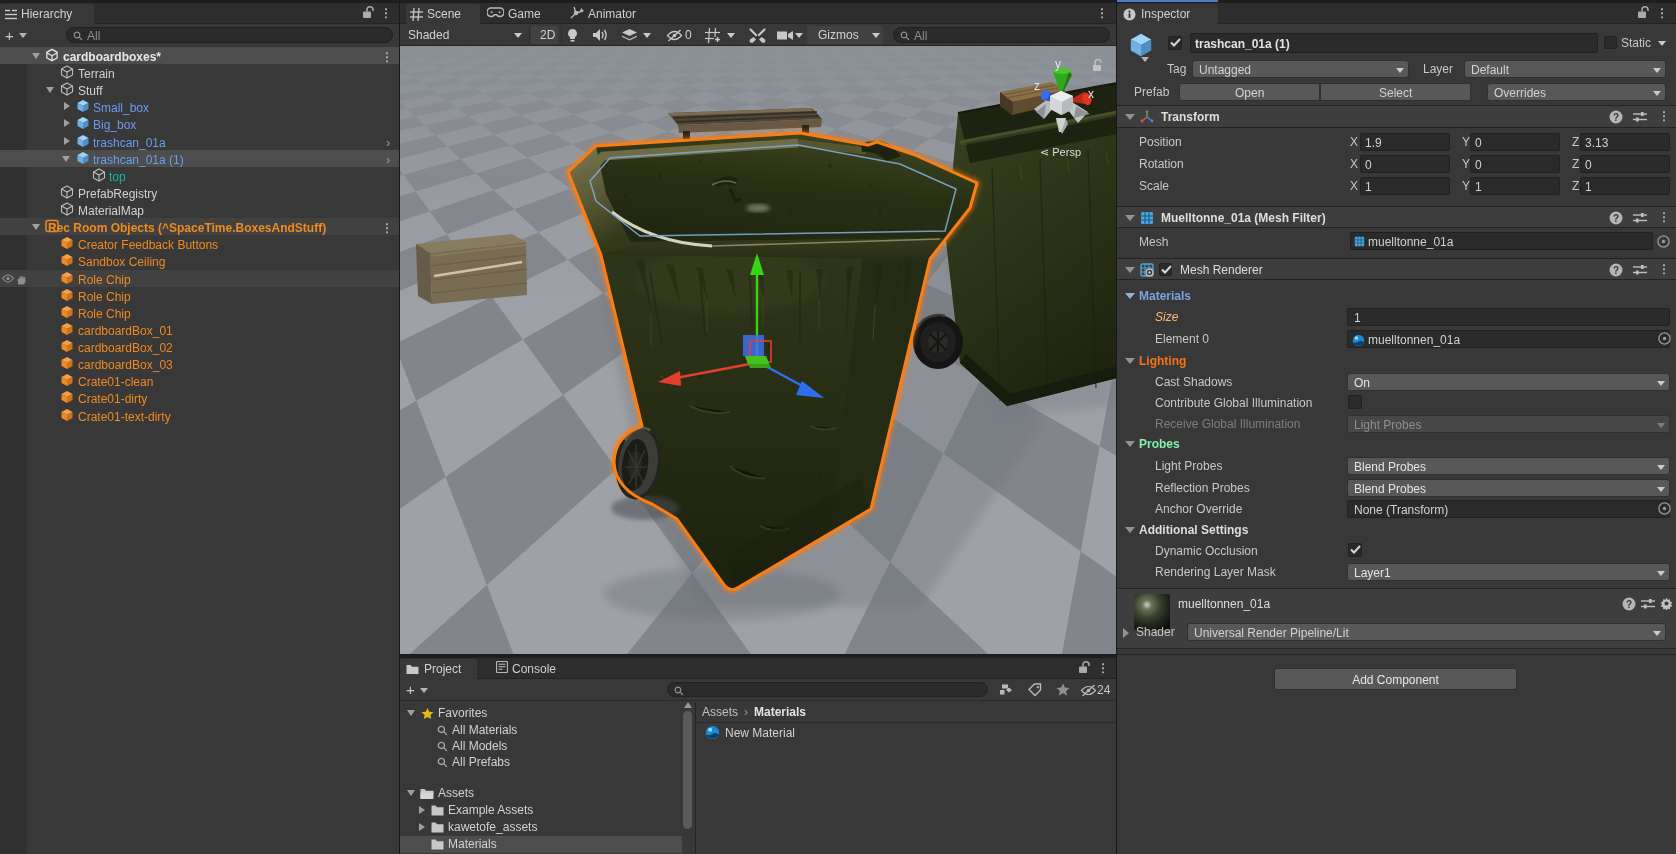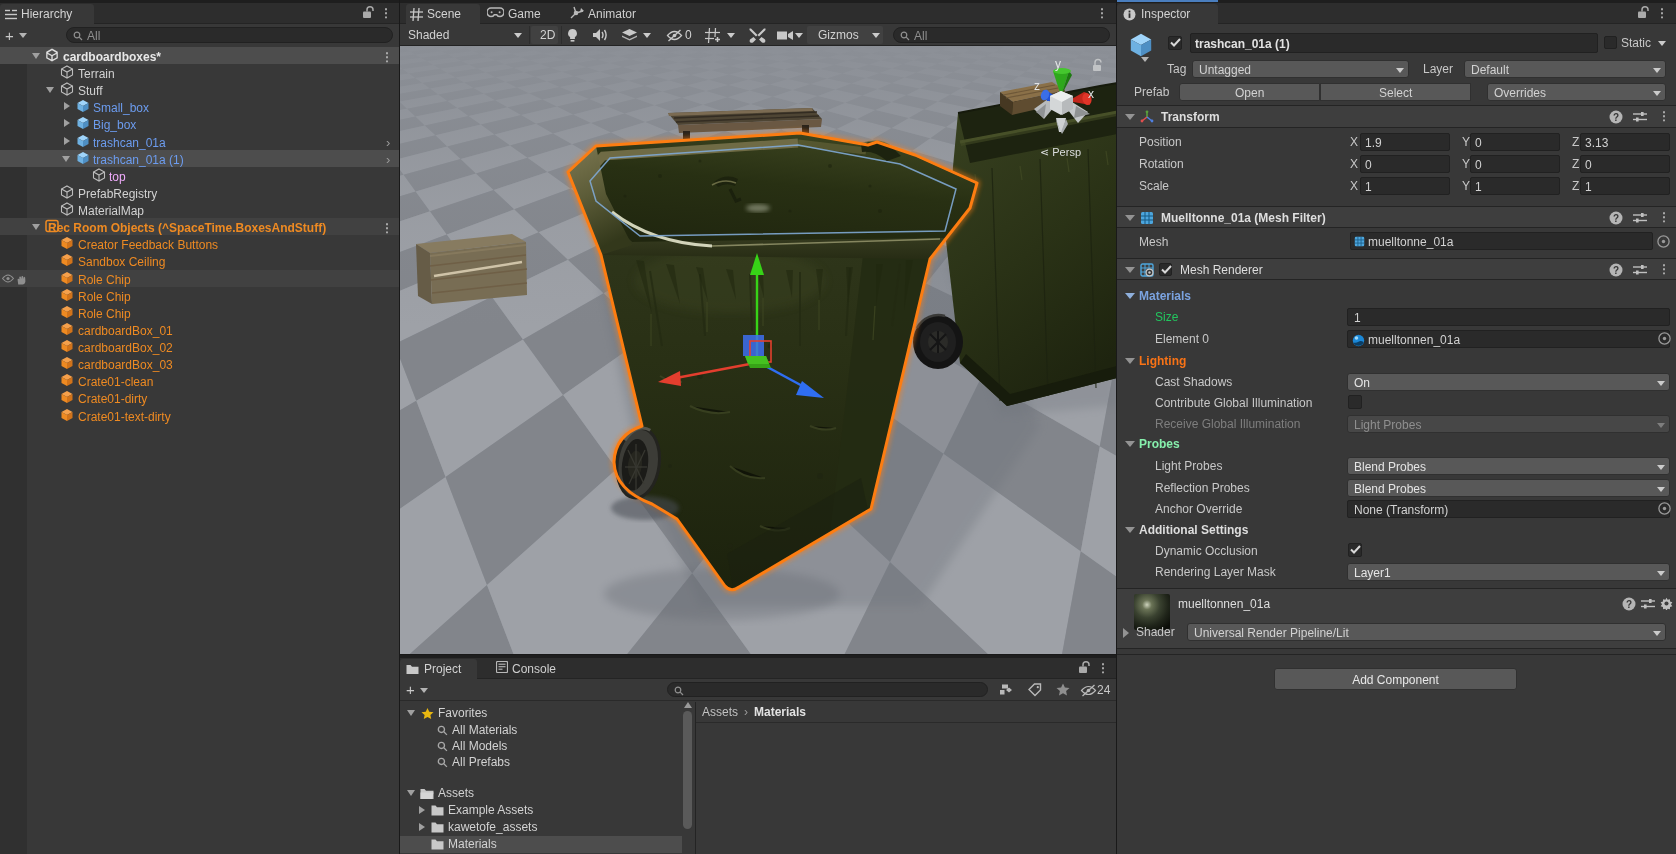--- a/index.html
+++ b/index.html
@@ -156,21 +156,21 @@
         </div>
       <div class="hrow" style="top:120px;height:17px;">
           <span class="abs" style="left:92px;top:1px;">
             <svg width="14" height="14" viewBox="0 0 14 14">
               <g fill="none" stroke="#bdbdbd" stroke-width="1.1">
                 <path d="M7 1 L12.5 4 V10 L7 13 L1.5 10 V4 Z"></path>
                 <path d="M1.5 4 L7 7 L12.5 4 M7 7 V13"></path>
               </g>
             </svg>
           </span>
-          <span class="abs" style="left:109px;top:2px;color:#f0abfc;font-weight:normal;white-space:nowrap;">top</span>
+          <span class="abs" style="left:109px;top:2px;color:#14b8a6;font-weight:normal;white-space:nowrap;">top</span>
         </div>
       <div class="hrow" style="top:137px;height:17px;">
           <span class="abs" style="left:60px;top:1px;">
             <svg width="14" height="14" viewBox="0 0 14 14">
               <g fill="none" stroke="#bdbdbd" stroke-width="1.1">
                 <path d="M7 1 L12.5 4 V10 L7 13 L1.5 10 V4 Z"></path>
                 <path d="M1.5 4 L7 7 L12.5 4 M7 7 V13"></path>
               </g>
             </svg>
           </span>
@@ -1344,20 +1344,28 @@
     <div class="abs" style="left:282px;top:47px;width:13px;height:152px;background:#383838;">
       <div class="abs" style="left:2px;top:0px;width:0;height:0;border-left:4.5px solid transparent;border-right:4.5px solid transparent;border-bottom:6px solid #999;"></div>
       <div class="abs" style="left:1px;top:9px;width:9px;height:118px;background:#5a5a5a;border-radius:5px;"></div>
     </div>
     <div class="abs" style="left:295px;top:47px;width:422px;height:152px;background:#383838;border-left:1px solid #242424;">
       <div class="abs" style="left:0;top:0;width:422px;height:21px;border-bottom:1px solid #2a2a2a;">
         <span class="abs" style="left:6px;top:3px;color:#c2c2c2;">Assets</span>
         <span class="abs" style="left:48px;top:3px;color:#9a9a9a;">›</span>
         <span class="abs" style="left:58px;top:3px;color:#e2e2e2;font-weight:bold;">Materials</span>
       </div>
+      <div class="abs" style="left:0;top:22px;width:422px;height:17px;">
+        <svg class="abs" style="left:9px;top:1px;" width="15" height="15" viewBox="0 0 16 16">
+            <circle cx="8" cy="8" r="7" fill="#1b87d6"></circle>
+            <path d="M1.6 10.5 A7 7 0 0 0 14.4 10.2 Q11 7.5 8 9.5 T1.6 10.5 z" fill="#0b3e66"></path>
+            <circle cx="5.5" cy="5" r="2.2" fill="#9fd8f7"></circle>
+          </svg>
+        <span class="abs" style="left:29px;top:2px;">New Material</span>
+      </div>
     </div>
   </div>
   <div id="inspector" class="panel">
     <div class="tabbar"></div>
     <div class="abs" style="left:0;top:0;width:101px;height:2px;background:#4a7ebe;"></div>
     <div class="tab" style="left:0px; width:101px;">
       <svg class="abs" style="left:6px;top:4px;" width="13" height="13" viewBox="0 0 13 13">
           <circle cx="6.5" cy="6.5" r="6" fill="#c8c8c8"></circle>
           <rect x="5.6" y="5.3" width="1.8" height="4.6" fill="#2d2d2d"></rect>
           <rect x="5.6" y="2.6" width="1.8" height="1.9" fill="#2d2d2d"></rect>
@@ -1558,21 +1566,21 @@
             </g>
             <rect x="8" y="1" width="2.6" height="4" fill="#c0c0c0"></rect>
             <rect x="3" y="6.5" width="2.6" height="4" fill="#c0c0c0"></rect>
           </svg>
         <div class="ell" style="left:541px;top:3px;">⋮</div>
       </div>
       <div id="mrrows">
           <div class="abs" style="left:0;top:0;width:559px;">
             <div class="foldopen" style="left:8px;top:269px;border-top-color:#8fb0dd;"></div>
             <span class="abs" style="left:22px;top:265px;font-weight:bold;color:#7ba3e0;">Materials</span>
-            <span class="lbl" style="left:38px;top:286px;color:#22c55e;">Size</span>
+            <span class="lbl" style="left:38px;top:286px;color:#fdba74;font-style:italic;">Size</span>
             <div class="tfield" style="left:230px;top:284px;width:323px;height:18px;">
               <span class="dtxt" style="left:6px;">1</span>
             </div>
             <span class="lbl" style="left:38px;top:308px;color:#c8c8c8;">Element 0</span>
             <div class="tfield" style="left:230px;top:306px;width:323px;height:18px;">
               <svg class="abs" style="left:4px;top:2.5px;" width="13" height="13" viewBox="0 0 16 16">
                 <circle cx="8" cy="8" r="7" fill="#1b87d6"></circle>
                 <path d="M1.6 10.5 A7 7 0 0 0 14.4 10.2 Q11 7.5 8 9.5 T1.6 10.5 z" fill="#0b3e66"></path>
                 <circle cx="5.5" cy="5" r="2.2" fill="#9fd8f7"></circle>
               </svg>

